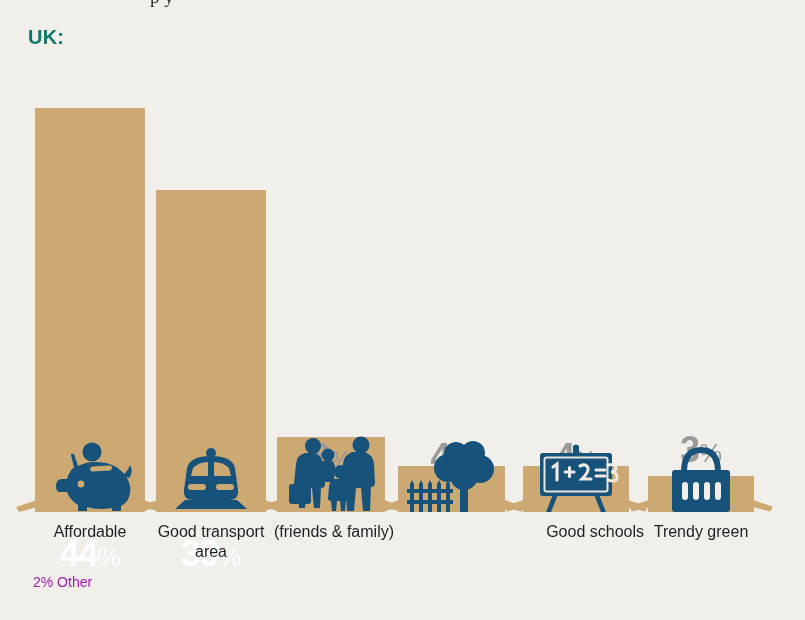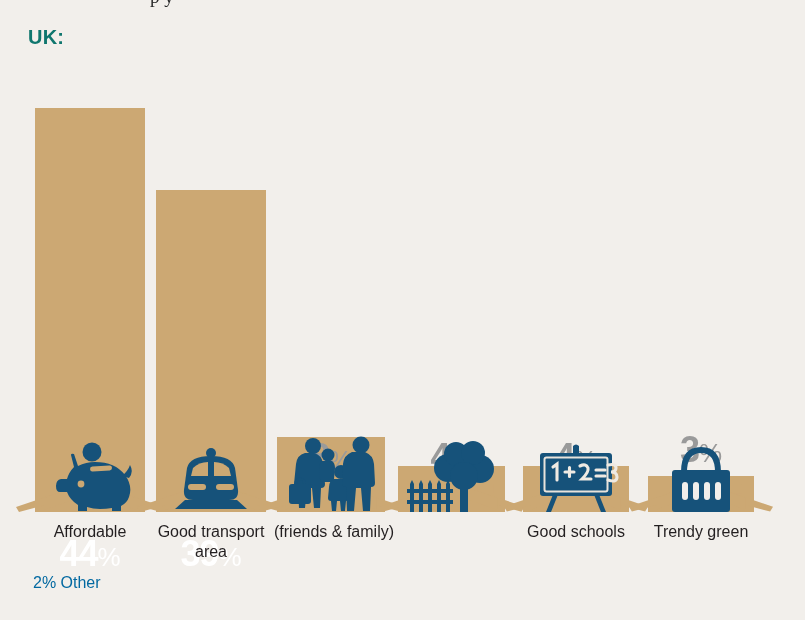--- a/index.html
+++ b/index.html
@@ -123,22 +123,22 @@
     color: #231F20;
     line-height: 1.25;
     font-family: "Liberation Sans", sans-serif;
   }
 
   
   #footnote {
     position: absolute;
     left: 33px;
     top: 574px;
-    font-size: 16px;
-    color: #0369a1;
+    font-size: 14px;
+    color: #a21caf;
   }
 </style>
 </head>
 <body>
 
 <div id="top-clip">
   <div class="clip-text">p  y</div>
 </div>
 
 <div id="uk-label">UK:</div>
@@ -297,21 +297,21 @@
         <g stroke="#EFEAE3" stroke-width="3.1" fill="none" stroke-linecap="round">
           <path d="M21 23 l4-3 l0 16"></path>
           <path d="M33 28 l9 0 M37.5 23.5 l0 9"></path>
           <path d="M48 22 q6-3 8 2 q1 4-6 11 l9 0"></path>
           <path d="M64 26 l9 0 M64 32 l9 0"></path>
           <path d="M76 21 q8-2 8 3 q0 4-5 4 q6 0 6 5 q0 6-9 3"></path>
         </g>
       </svg>
     </div>
   </div>
-  <div class="cat-label" style="left:508px; width:136px;">
+  <div class="cat-label" style="left:508px; width:136px;text-align:right;">
     <div>Good schools</div>
   </div>
 
   <div class="bar-col" style="left:648px; width:106px;">
     <div class="house-body" style="height:36px;"></div>
     <svg class="roof" width="146" height="34" viewBox="0 0 150 34">
       <path d="M101 5 h16 v9 h-16 z" fill="#CCA873"></path>
       <path d="M75 3 L149 28 L146 33 L75 14 L4 33 L1 28 Z" fill="#CCA873"></path>
       <path d="M75 3 L121 19 L121 31 L75 15 L29 31 L29 19 Z" fill="#CCA873"></path>
     </svg>

